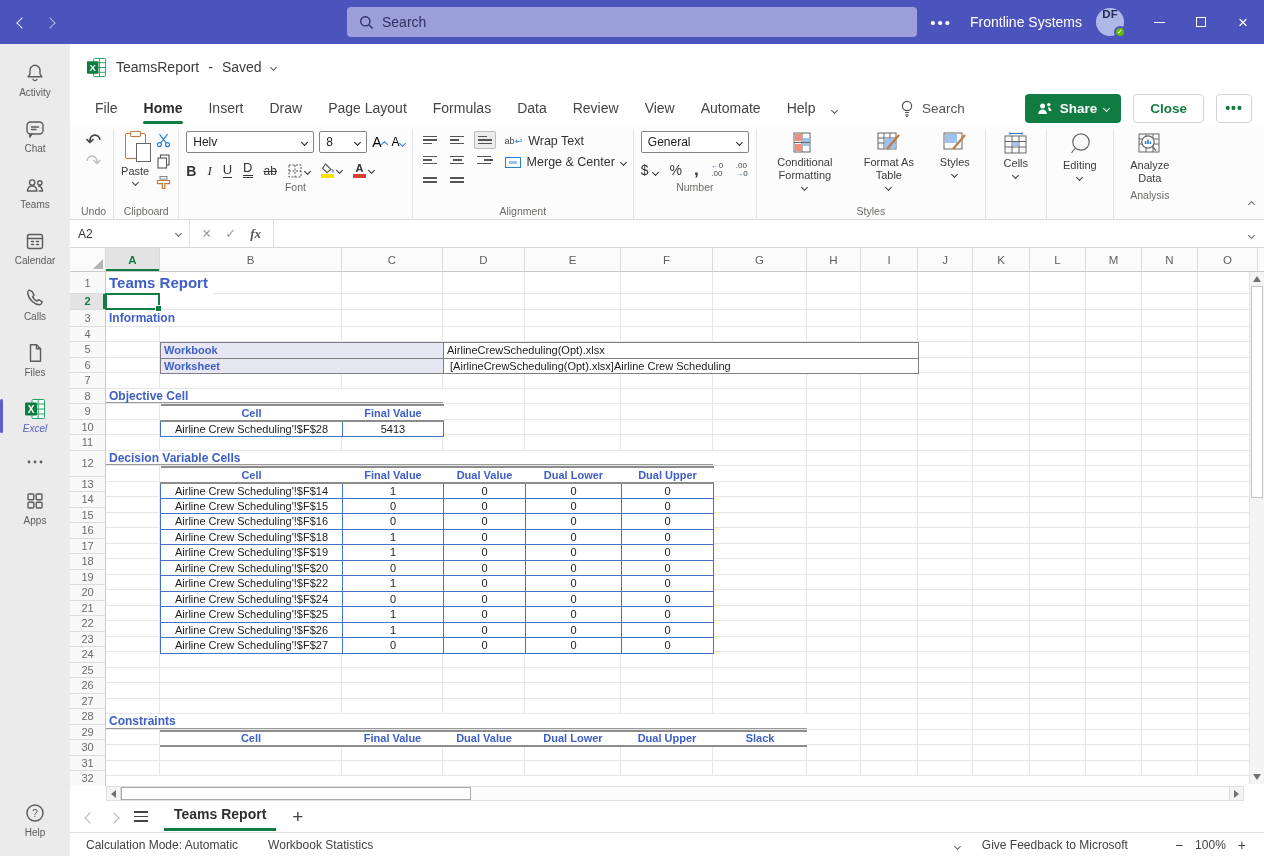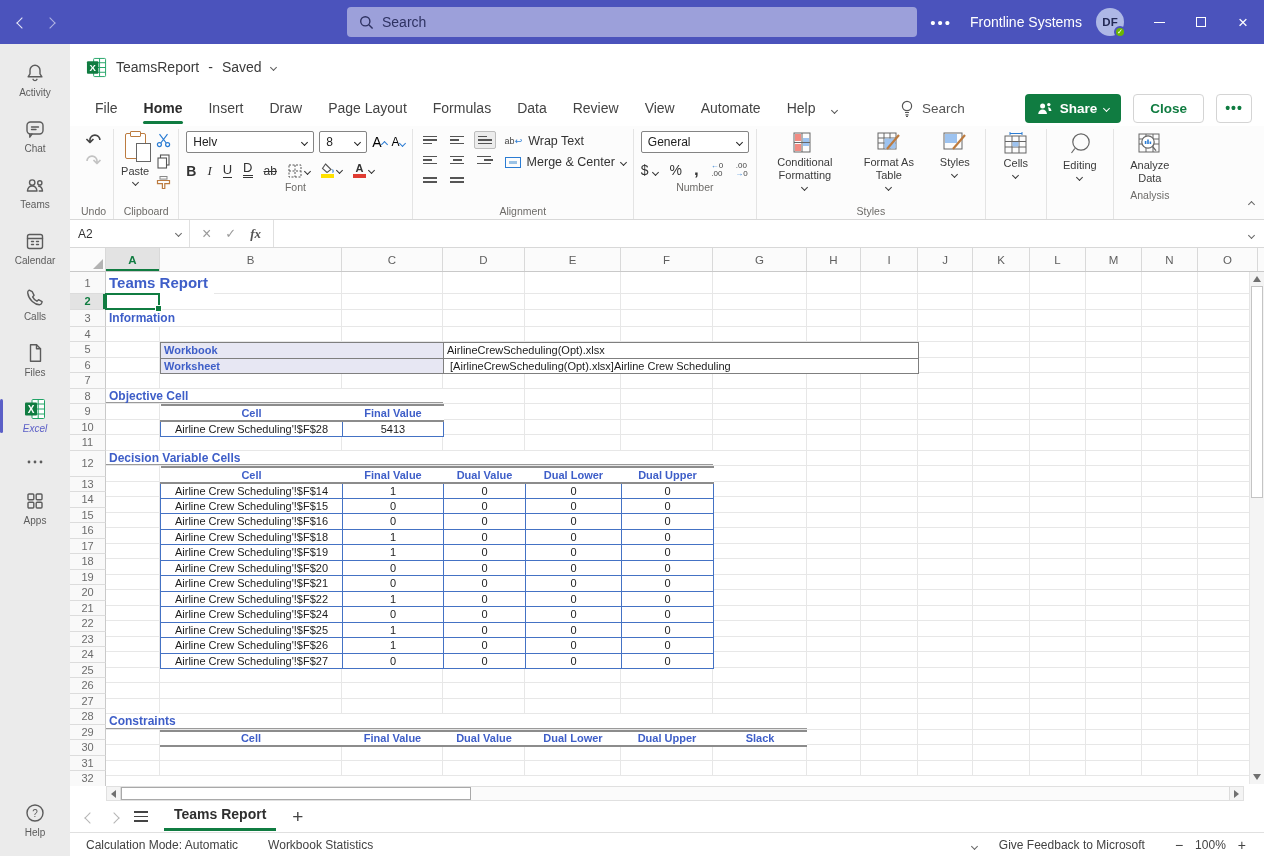--- a/index.html
+++ b/index.html
@@ -11,21 +11,21 @@
 
 .titlebar{height:44px;background:#4b53bc;position:relative;display:flex;align-items:center;color:#fff}
 .tb-nav{display:flex;gap:20px;margin-left:18px;color:#e8e9f7}
 .tb-nav .fwd{opacity:.65}
 .search-pill{position:absolute;left:50%;transform:translateX(-50%);width:570px;height:30px;border-radius:4px;
   background:rgba(255,255,255,.45);display:flex;align-items:center;gap:8px;padding:0 12px;color:#2e3262;font-size:14px}
 .tb-right{position:absolute;right:0;top:0;height:44px;display:flex;align-items:center}
 .tb-dots{font-size:15px;letter-spacing:2px;margin-right:18px;cursor:default}
 .tb-org{font-size:14px;margin-right:14px}
 .avatar{width:28px;height:28px;border-radius:50%;background:#aeb8e6;color:#232a55;font-size:11.5px;font-weight:bold;
-  display:flex;align-items:center;justify-content:center;position:relative;margin-right:14px}
+  display:flex;align-items:flex-start;justify-content:center;position:relative;margin-right:14px}
 .presence{position:absolute;right:-2px;bottom:-2px;width:12px;height:12px;border-radius:50%;background:#6bb700;
   border:2px solid #4b53bc;color:#fff;font-size:7px;line-height:8px;text-align:center}
 .winbtn{width:42px;height:44px;display:flex;align-items:center;justify-content:center;color:#fff}
 .minbar{width:11px;border-top:1.3px solid #fff}
 .maxbox{width:10px;height:10px;border:1.3px solid #fff}
 .closex{font-size:17px;line-height:1}
 
 .app-row{display:flex;height:812px}
 .rail{width:70px;background:#ebebeb;display:flex;flex-direction:column;align-items:center;padding-top:8px}
 .rail-item{width:70px;min-height:56px;display:flex;flex-direction:column;align-items:center;justify-content:center;
@@ -781,27 +781,20 @@
               <td>0</td>
             </tr>
             <tr class="dd" style="height:15.5px">
               <td>Airline Crew Scheduling'!$F$20</td>
               <td>0</td>
               <td>0</td>
               <td>0</td>
               <td>0</td>
             </tr>
             <tr class="dd" style="height:15.5px">
-              <td>Airline Crew Scheduling'!$F$21</td>
-              <td>0</td>
-              <td>0</td>
-              <td>0</td>
-              <td>0</td>
-            </tr>
-            <tr class="dd" style="height:15.5px">
               <td>Airline Crew Scheduling'!$F$22</td>
               <td>1</td>
               <td>0</td>
               <td>0</td>
               <td>0</td>
             </tr>
             <tr class="dd" style="height:15.5px">
               <td>Airline Crew Scheduling'!$F$24</td>
               <td>0</td>
               <td>0</td>
@@ -881,21 +874,21 @@
         </span>
       <span class="stab">Teams Report</span>
       <span class="addsheet">+</span>
     </div>
 
     <div class="status-bar">
       <span>Calculation Mode: Automatic</span>
       <span>Workbook Statistics</span>
       <span class="sb-right">
         <span style="color:#666"><span class="cv s d"></span></span>
-        <span style="margin-right:8px">Give Feedback to Microsoft</span>
+        <span style="margin-right:25px">Give Feedback to Microsoft</span>
         <span class="zoomer">
           <span style="font-size:14px">−</span>
           <span>100%</span>
           <span style="font-size:14px">+</span>
         </span>
       </span>
     </div>
   </div>
 </div>
 

